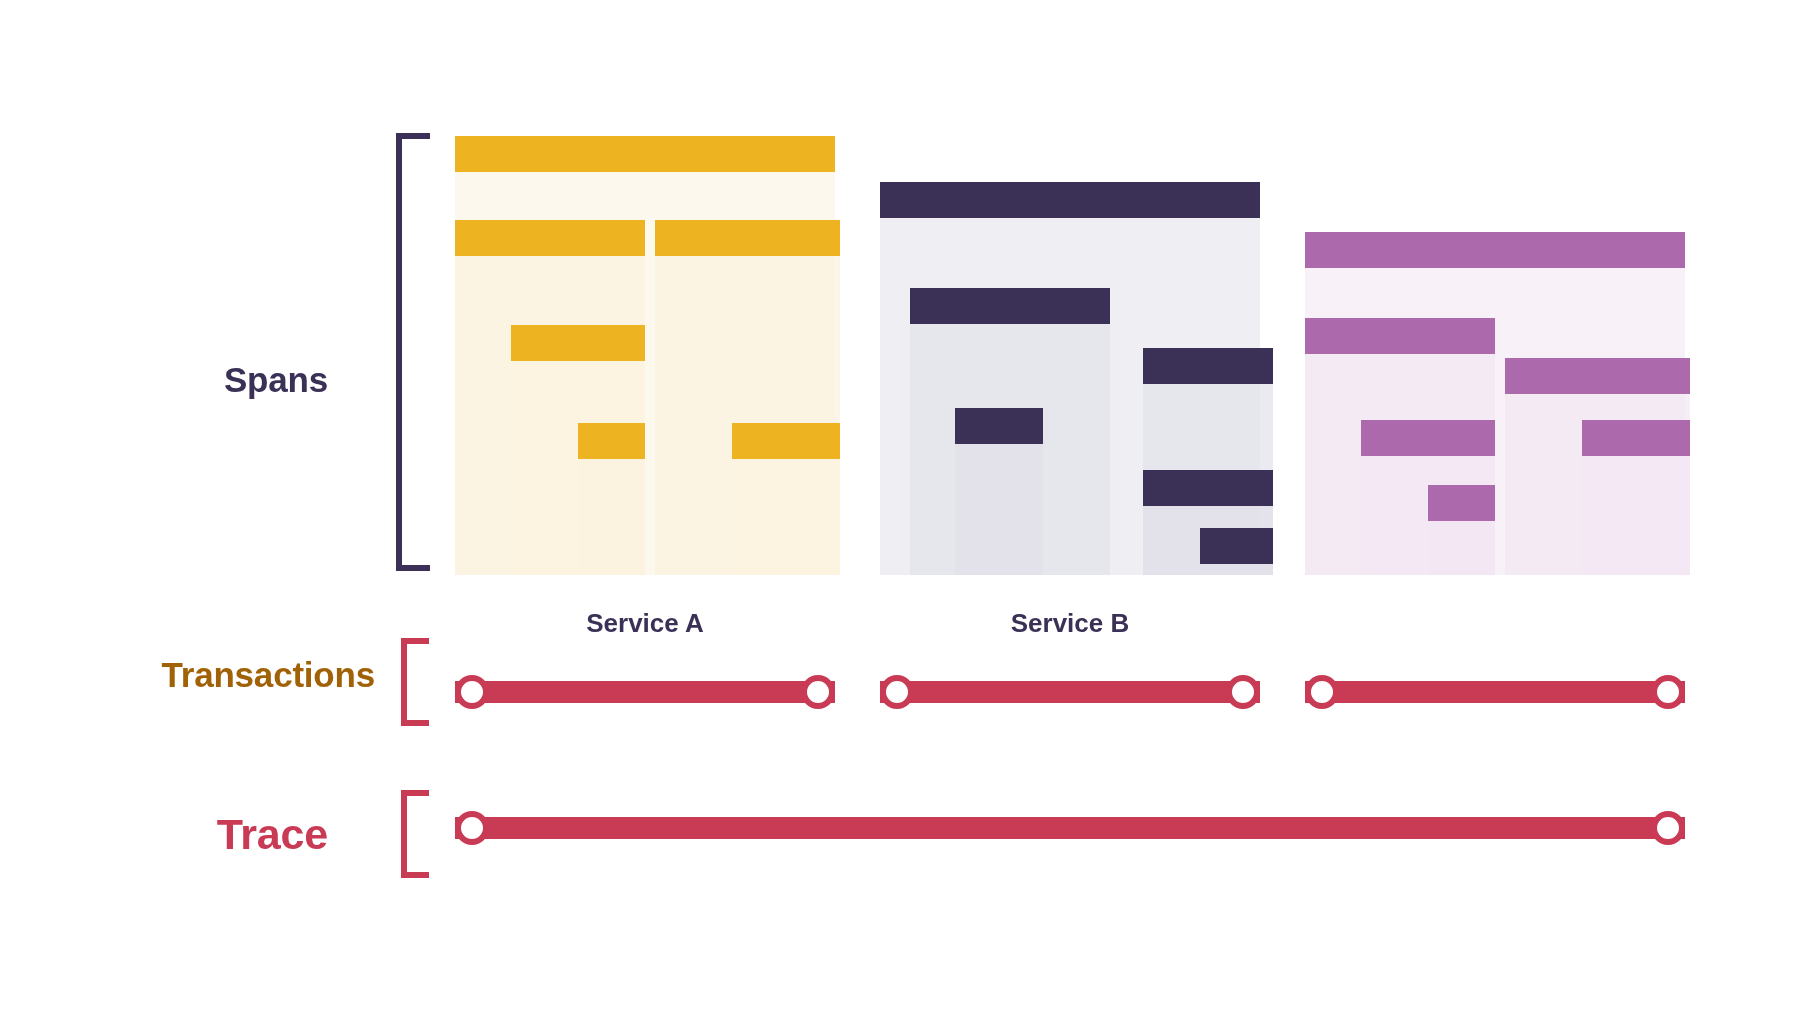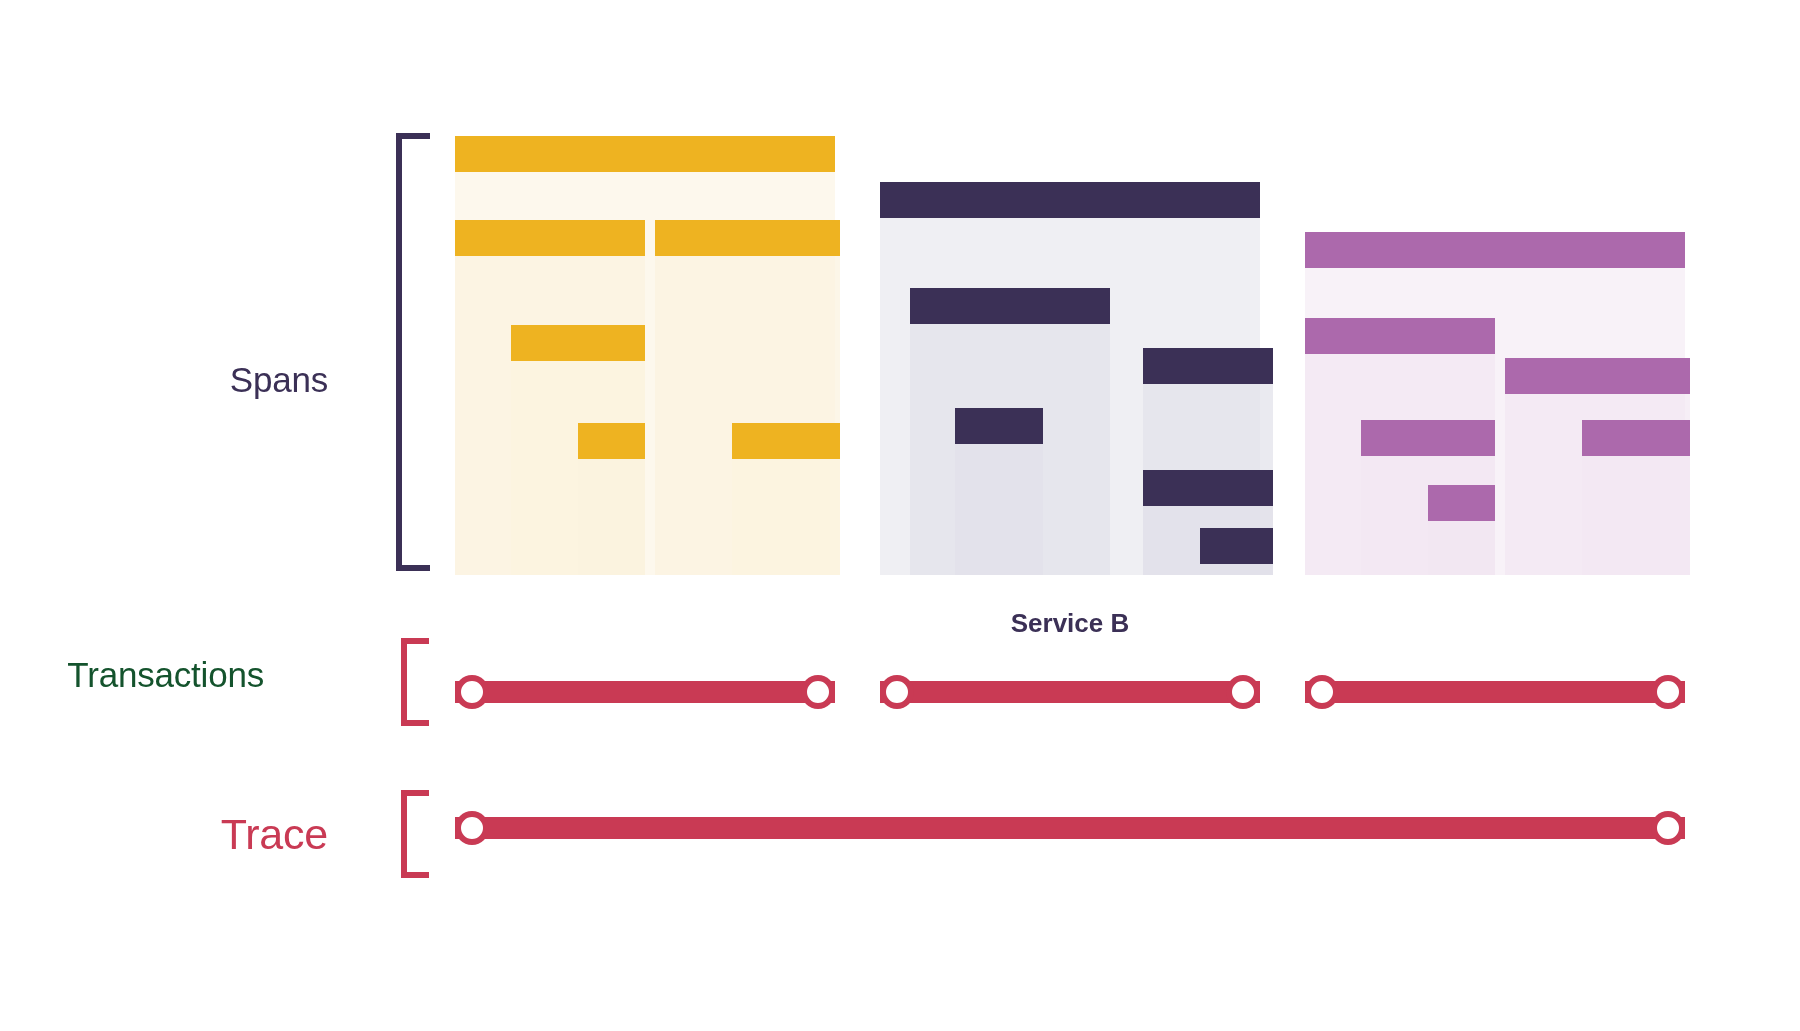--- a/index.html
+++ b/index.html
@@ -18,36 +18,36 @@
     position: absolute;
     left: 0; top: 0;
     width: 1800px;
     height: 1031px;
   }
   .abs { position: absolute; }
 
   
   .row-label {
     position: absolute;
-    font-weight: normal;
+    font-weight: bold;
     letter-spacing: -0.2px;
     white-space: nowrap;
     text-align: right;
   }
   #spans-label {
     right: 1472px;
     top: 360px;
     font-size: 35px;
     color: #3B3056;
   }
   #transactions-label {
-    right: 1536px;
+    right: 1425px;
     top: 655px;
     font-size: 35px;
-    color: #14532d;
+    color: #a16207;
   }
   #trace-label {
     right: 1472px;
     top: 810px;
     font-size: 43px;
     color: #C93A54;
   }
 
   
   .bracket {
@@ -181,20 +181,21 @@
         </div>
         <div class="span-box" style="left: 123px; width: 67px; top: 365px; height: 90px; background: rgb(242, 231, 242);">
           <div class="span-head" style="background: rgb(172, 105, 172);"></div>
         </div>
         <div class="span-box" style="left: 277px; width: 108px; top: 300px; height: 155px; background: rgba(242, 231, 242, 0.87);">
           <div class="span-head" style="background: rgb(172, 105, 172);"></div>
         </div>
       </div>
     </div>
 
+  <div class="service-caption" style="left:455px; top:608px; width:380px;">Service A</div>
   <div class="service-caption" style="left:880px; top:608px; width:380px;">Service B</div>
 
   <div class="abs" id="transactions-timeline" style="left:455px; top:672px; width:1230px; height:40px;">
       <div class="timeline-seg" style="left: 0px; width: 380px; top: 9px;"></div>
       <div class="node" style="left: 0px; top: 3px;"></div>
       <div class="node" style="left: 346px; top: 3px;"></div>
       <div class="timeline-seg" style="left: 425px; width: 380px; top: 9px;"></div>
       <div class="node" style="left: 425px; top: 3px;"></div>
       <div class="node" style="left: 771px; top: 3px;"></div>
       <div class="timeline-seg" style="left: 850px; width: 380px; top: 9px;"></div>

